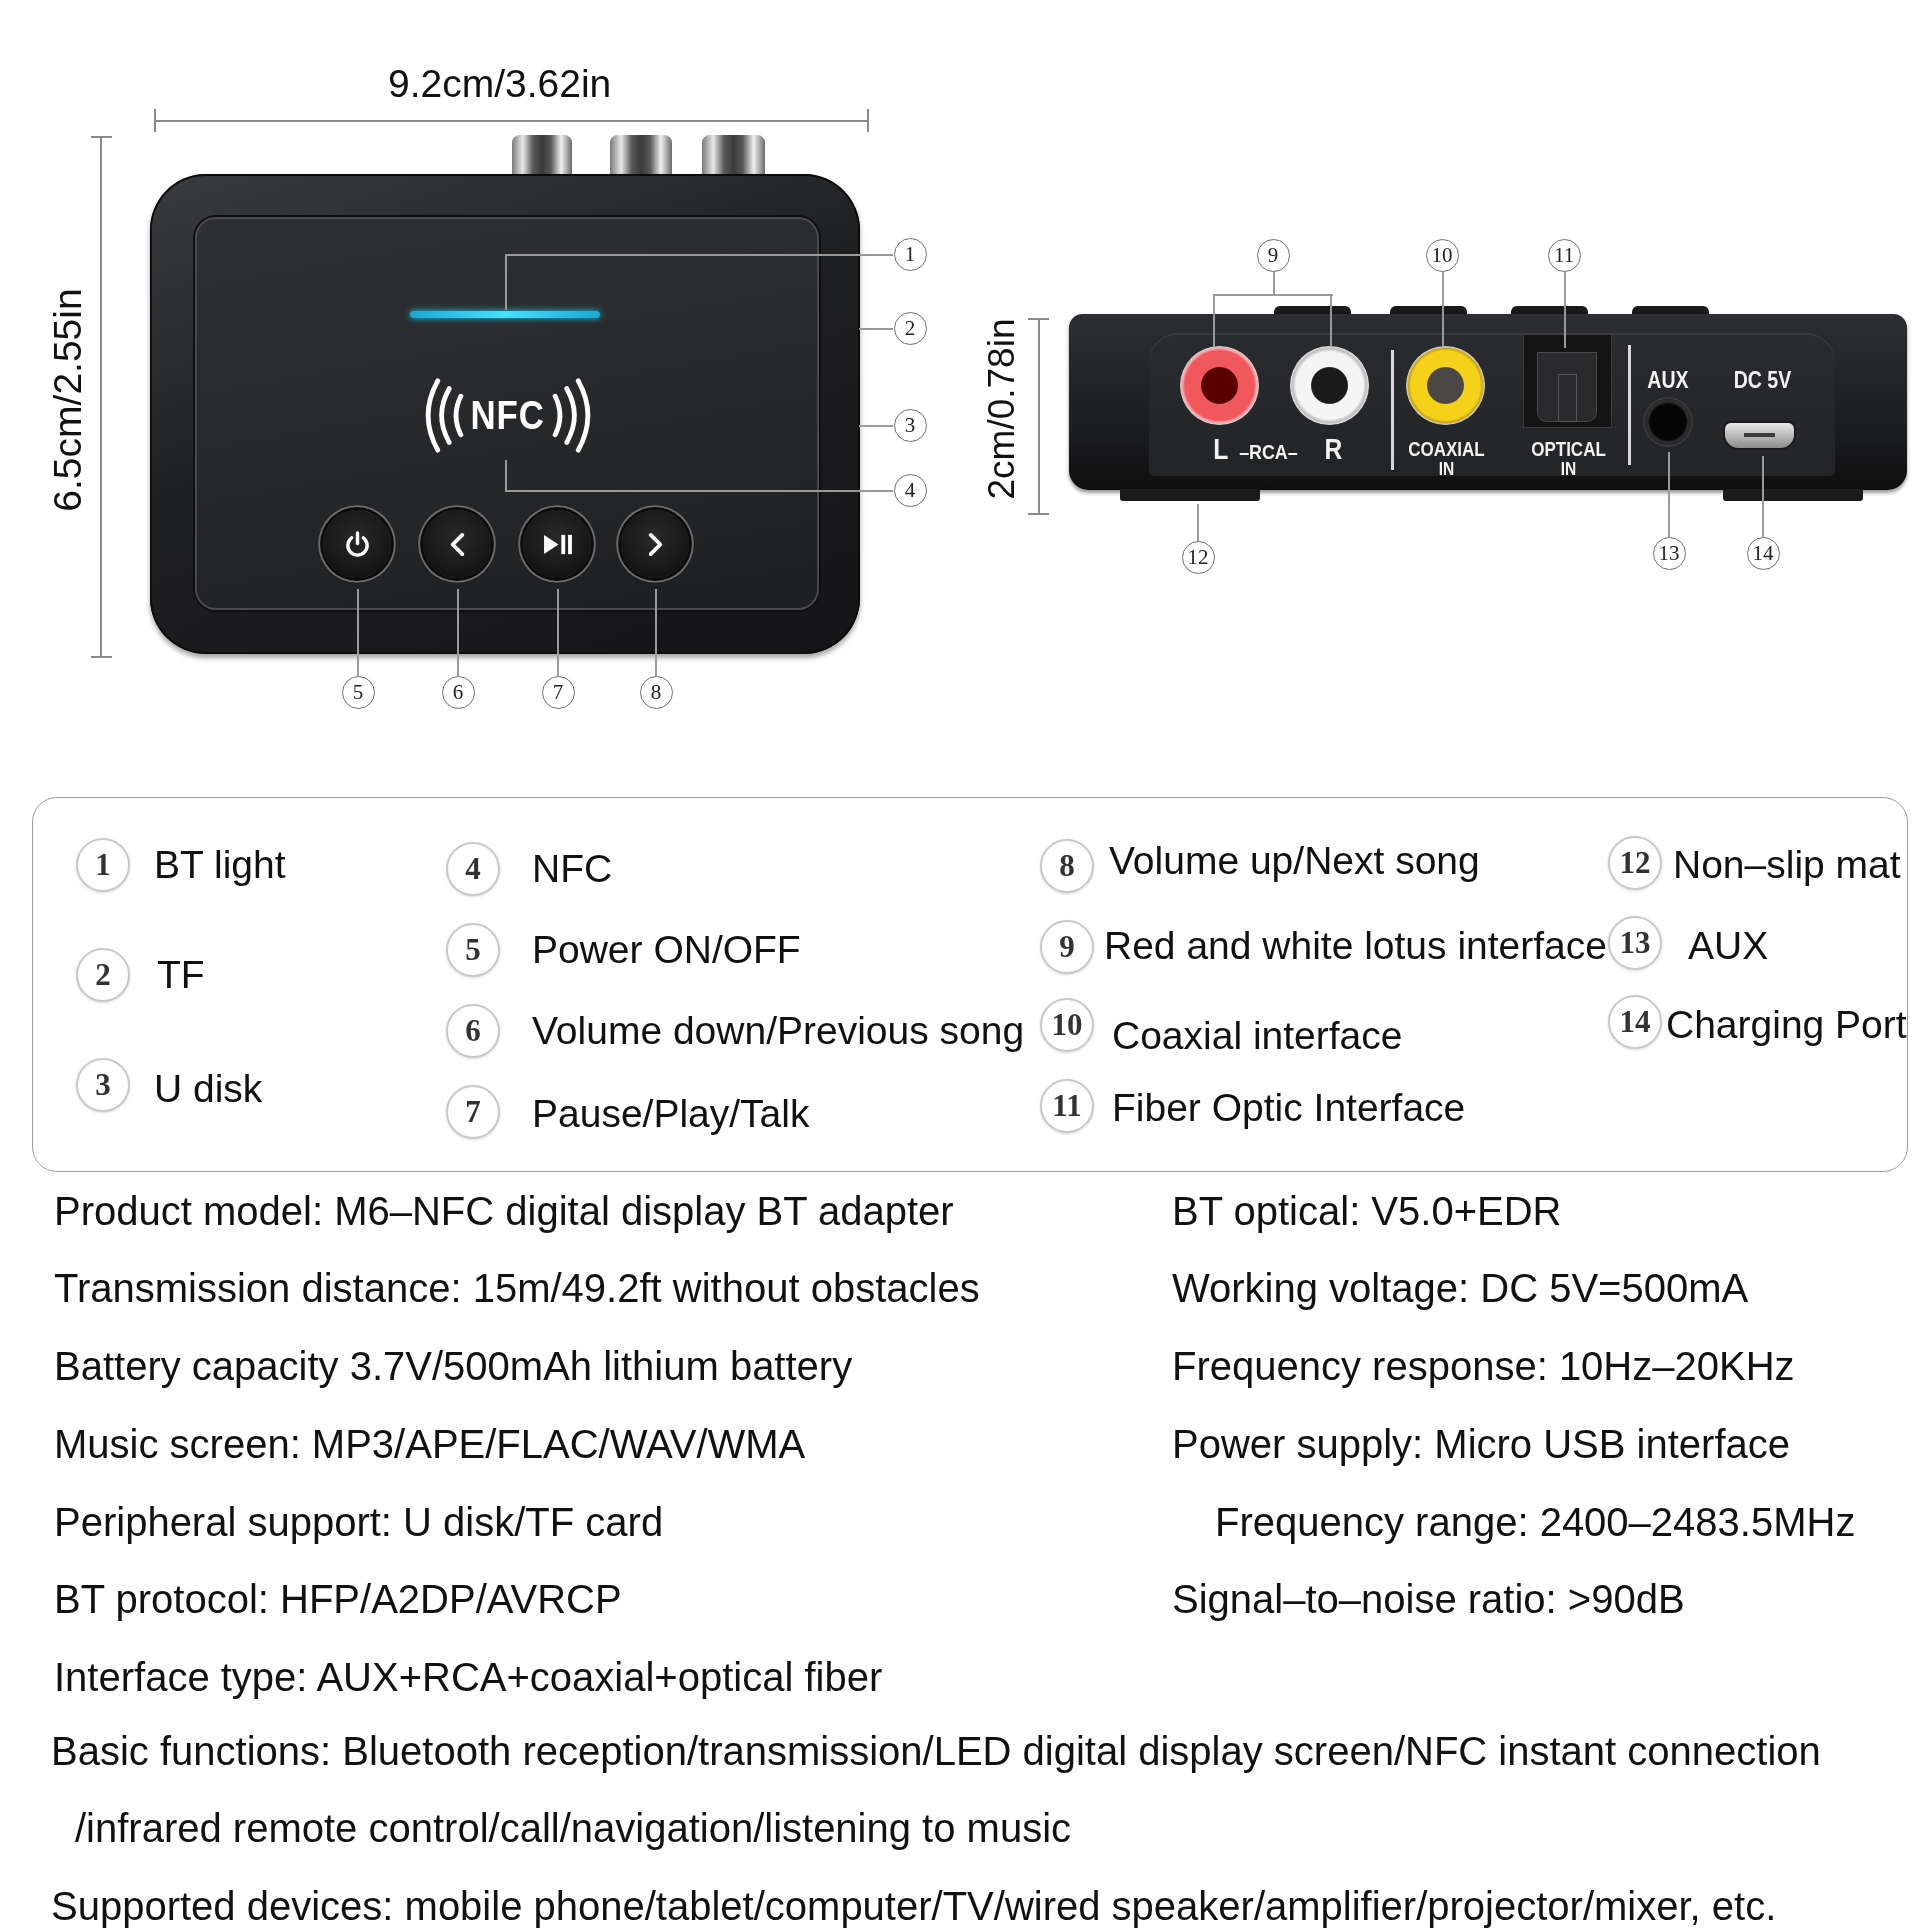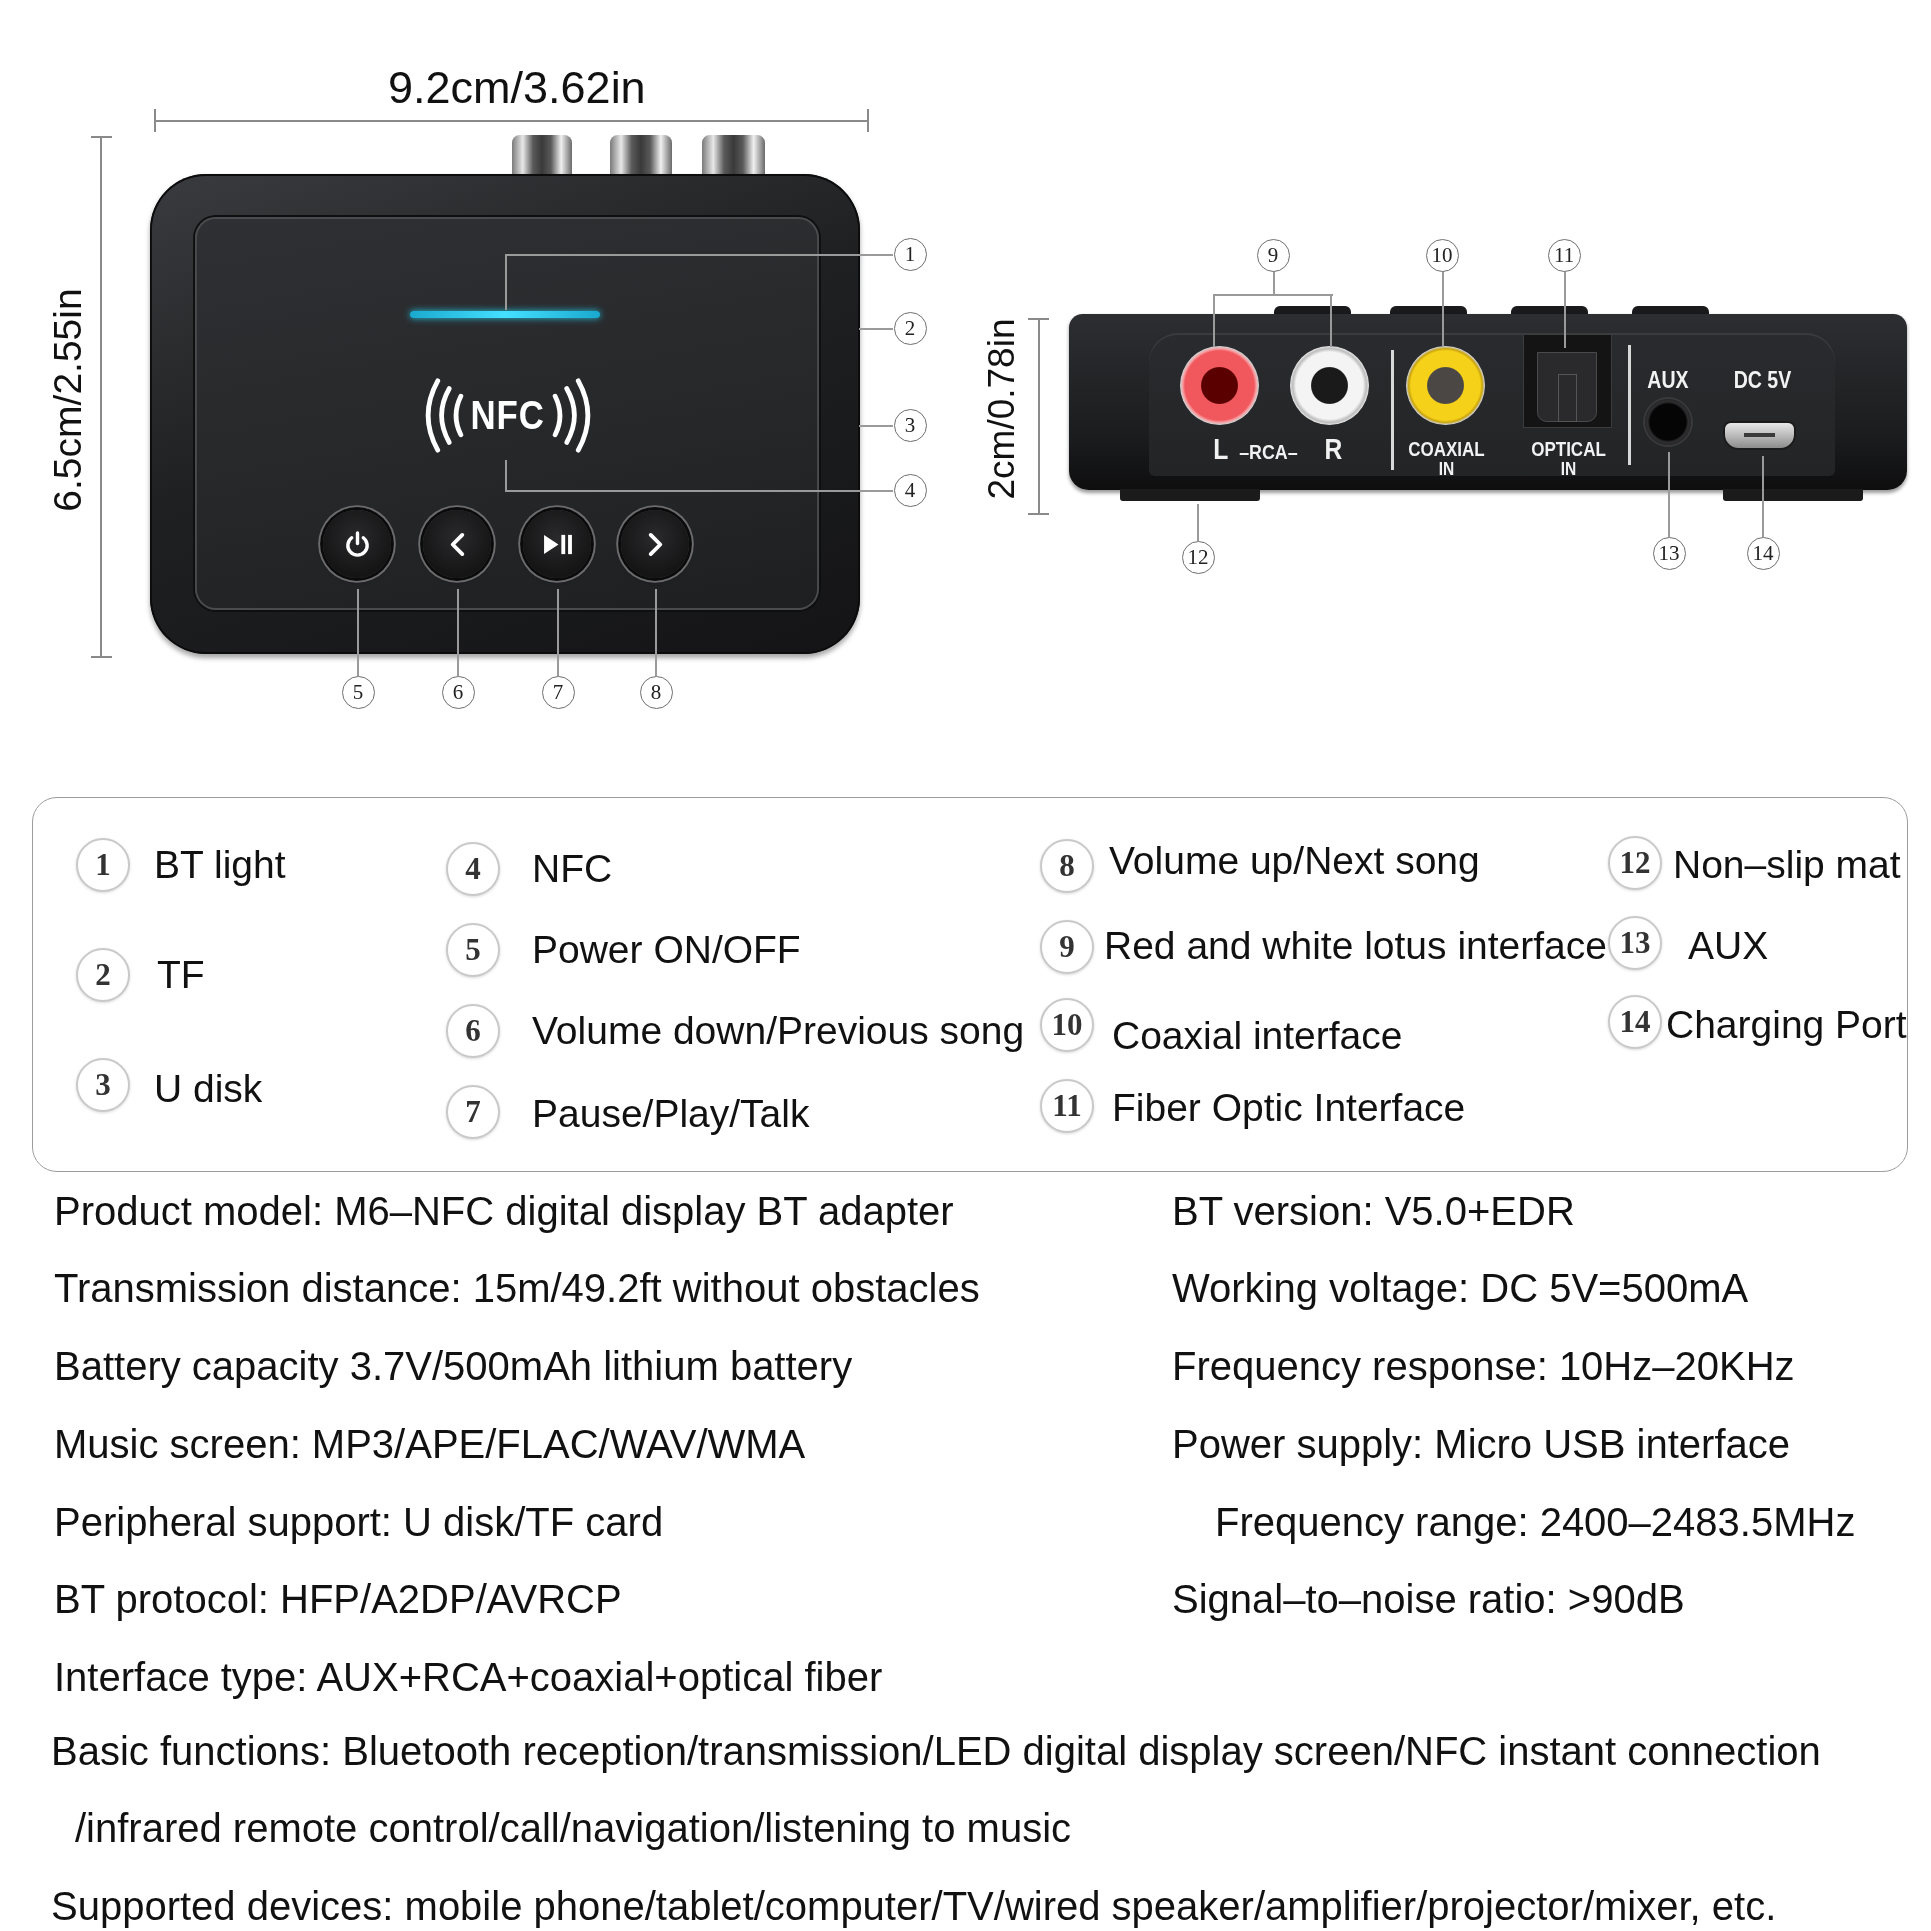--- a/index.html
+++ b/index.html
@@ -1,18 +1,18 @@
 <!DOCTYPE html>
 <html><head>
 <meta charset="utf-8">
 <style>
   html, body { margin:0; padding:0; background:#ffffff; }
   body { width:1931px; height:1931px; position:relative; overflow:hidden; font-family:"Liberation Sans", sans-serif; color:#111; }
   .abs { position:absolute; }
-  .dimtext { font-size:45px; color:#111; white-space:nowrap; }
+  .dimtext { font-size:39px; color:#111; white-space:nowrap; }
   .vtext { transform-origin:center center; transform:rotate(-90deg); }
   .dimline { background:#8a8a8a; }
   .callout { position:absolute; width:33px; height:33px; margin-left:-16.4px; margin-top:-16.4px; border:1.4px solid #6f6f6f; border-radius:50%; background:#fff; box-sizing:border-box; font-family:"Liberation Serif", serif; font-size:21px; color:#222; display:flex; align-items:center; justify-content:center; }
   .leader { position:absolute; background:#9a9a9a; }
   
   #front-body { left:150px; top:174px; width:710px; height:480px; border-radius:56px; background:linear-gradient(160deg,#3a3b3e 0%,#1f2022 45%,#141416 100%); box-shadow:0 3.9px 5.8px rgba(0,0,0,0.35), inset 0 0 0 1.9px #0c0c0d; }
   #front-panel { left:195px; top:217px; width:624px; height:393px; border-radius:21px; background:linear-gradient(170deg,#2f3033 0%,#262729 60%,#1e1f21 100%); box-shadow:inset 0 0 0 1.9px #4a4b4e, 0 0 0 1.9px #0f0f10; }
   .top-jack { top:135px; height:41px; border-radius:7.7px 7.7px 0 0; background:linear-gradient(90deg,#7a7a7a 0%,#e8e8e8 18%,#5a5a5a 35%,#3a3a3a 50%,#5a5a5a 65%,#f0f0f0 82%,#6a6a6a 100%); }
   #led-bar { left:410px; top:311px; width:190px; height:6.8px; border-radius:3.9px; background:linear-gradient(90deg,#1aa9cf,#45e0ff 50%,#1aa9cf); box-shadow:0 0 7.7px #22c3e0; }
   .fbtn { position:absolute; width:68px; height:68px; margin-left:-34px; margin-top:-34px; border-radius:50%; background:radial-gradient(circle at 50% 40%,#2a2a2c 0%,#151516 70%); box-shadow:0 0 0 2.9px #0b0b0b, 0 0 0 4.8px #6c6c6e, 0 2.9px 5.8px rgba(0,0,0,.6); display:flex; align-items:center; justify-content:center; }
@@ -210,21 +210,21 @@
 <div class="lg-label" style="left:1666px; top:1025px;">Charging Port</div>
 
 <div class="spec" style="left:54px; top:1211px;">Product model: M6–NFC digital display BT adapter</div>
 <div class="spec" style="left:54px; top:1288px;">Transmission distance: 15m/49.2ft without obstacles</div>
 <div class="spec" style="left:54px; top:1366px;">Battery capacity 3.7V/500mAh lithium battery</div>
 <div class="spec" style="left:54px; top:1444px;">Music screen: MP3/APE/FLAC/WAV/WMA</div>
 <div class="spec" style="left:54px; top:1522px;">Peripheral support: U disk/TF card</div>
 <div class="spec" style="left:54px; top:1599px;">BT protocol: HFP/A2DP/AVRCP</div>
 <div class="spec" style="left:54px; top:1677px;">Interface type: AUX+RCA+coaxial+optical fiber</div>
 
-<div class="spec" style="left:1172px; top:1211px;">BT version: V5.0+EDR</div>
+<div class="spec" style="left:1172px; top:1211px;">BT optical: V5.0+EDR</div>
 <div class="spec" style="left:1172px; top:1288px;">Working voltage: DC 5V=500mA</div>
 <div class="spec" style="left:1172px; top:1366px;">Frequency response: 10Hz–20KHz</div>
 <div class="spec" style="left:1172px; top:1444px;">Power supply: Micro USB interface</div>
 <div class="spec" style="left:1172px; top:1522px;margin-left:43px;">Frequency range: 2400–2483.5MHz</div>
 <div class="spec" style="left:1172px; top:1599px;">Signal–to–noise ratio: &gt;90dB</div>
 
 <div class="spec" style="left:51px; top:1751px;">Basic functions: Bluetooth reception/transmission/LED digital display screen/NFC instant connection</div>
 <div class="spec" style="left:51px; top:1828px;margin-left:24px;">/infrared remote control/call/navigation/listening to music</div>
 <div class="spec" style="left:51px; top:1906px;">Supported devices: mobile phone/tablet/computer/TV/wired speaker/amplifier/projector/mixer, etc.</div>
 

